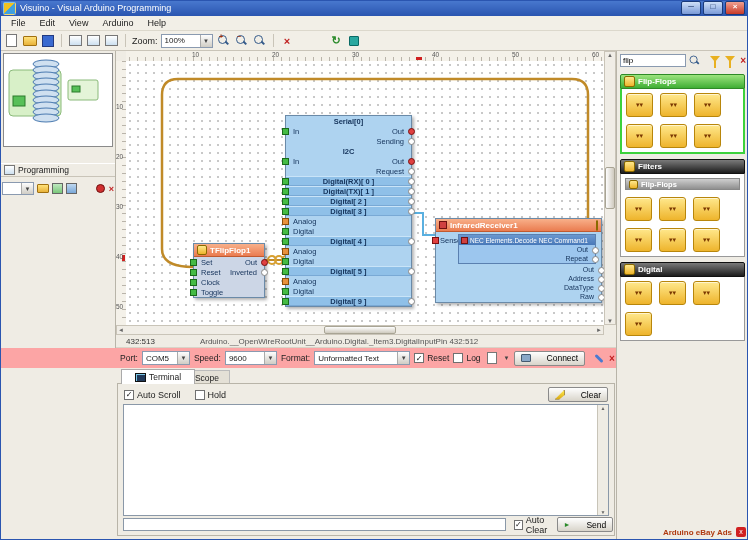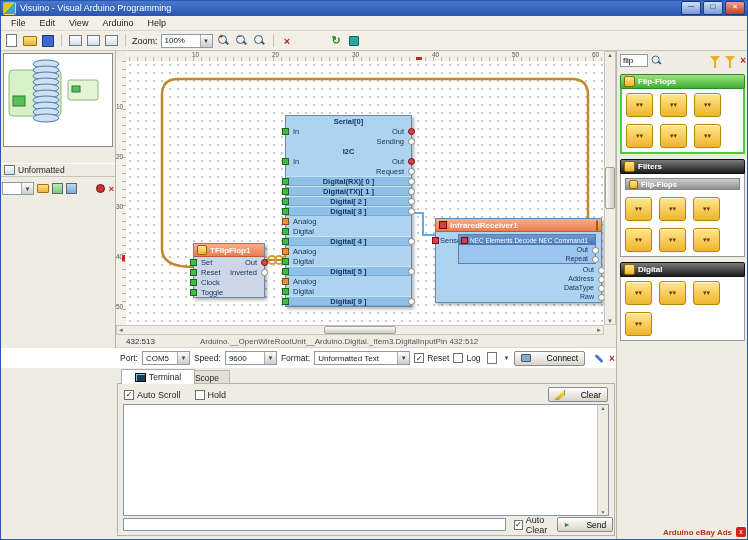--- a/index.html
+++ b/index.html
@@ -95,21 +95,21 @@
   #infra-sensor-pin{position:absolute;left:-4px;top:5px}
   #infra-sub{position:absolute;left:22px;top:2px;width:136px;border:1px solid #5a80b0;background:#9cc6ee}
   #infra-sub-title{height:10px;background:linear-gradient(#6a98d0,#4878b8);color:#fff;font-size:6.5px;display:flex;
                    align-items:center;gap:2px;padding:0 2px;white-space:nowrap;overflow:hidden}
   #infra-sub .crow{height:9px;font-size:7px}
   #infra-rows{position:absolute;left:0;right:0;top:33px}
   #infra-rows .crow{height:9px;font-size:7px}
   
   #statusbar{left:116px;top:335px;width:500px;height:13px;background:#efece4;border-bottom:1px solid #d8d4c8;
              display:flex;align-items:center;font-size:8px;color:#333;padding:0 10px;box-sizing:border-box;gap:45px;white-space:nowrap}
-  #commbar{left:0;top:348px;width:616px;height:20px;background:#ffffff;display:flex;align-items:center;
+  #commbar{left:0;top:348px;width:616px;height:20px;background:#fca5a5;display:flex;align-items:center;
            padding-left:120px;gap:4px;box-sizing:border-box;font-size:8.5px;white-space:nowrap}
   .cb{display:inline-flex;align-items:center;gap:3px}
   .cbbox{width:10px;height:10px;background:#fff;border:1px solid #707070;display:inline-flex;align-items:center;
          justify-content:center;font-size:8px;line-height:9px;color:#111;box-sizing:border-box}
   .btn{background:linear-gradient(#fefefe,#d8d4ca);border:1px solid #8a8a8a;border-radius:2px;font-size:8.5px;
        display:inline-flex;align-items:center;gap:16px;height:15px;padding:0 6px}
   .plug{width:8px;height:6px;background:#8aa8c8;border:1px solid #445a70;border-radius:1px}
   .wrench{width:10px;height:3px;background:#4a7ad0;border-radius:2px;transform:rotate(45deg)}
   
   .tab{position:absolute;display:flex;align-items:center;gap:3px;font-size:8.5px;justify-content:center;box-sizing:border-box}
@@ -123,21 +123,21 @@
          clip-path:polygon(0 100%,100% 0,100% 55%,45% 100%)}
   #terminal{position:absolute;left:5px;top:20px;width:486px;height:112px;background:#fff;border:1px solid #8a98a8;box-sizing:border-box}
   #term-scroll{position:absolute;right:0;top:0;bottom:0;width:10px;background:#efece4;border-left:1px solid #c8c4b8;
                display:flex;flex-direction:column;justify-content:space-between;align-items:center;font-size:5px;color:#666}
   #sendrow{position:absolute;left:5px;bottom:3px;right:4px;height:15px;display:flex;align-items:center;gap:8px}
   #send-input{flex:0 0 383px;height:13px;border:1px solid #8a98a8;background:#fff;font-size:8px;
               font-family:"DejaVu Sans Mono",monospace;box-sizing:border-box;padding:0 2px}
   
   #rightpanel{left:616px;top:51px;width:132px;height:489px;background:#efece4;border-left:1px solid #b8b4a8;box-sizing:border-box}
   #search-row{position:absolute;left:3px;top:2px;right:2px;height:15px;display:flex;align-items:center;gap:2px}
-  #search-input{width:28px;height:13px;border:1px solid #8a9ab0;font-size:8px;box-sizing:border-box;padding:0 2px;background:#fff}
+  #search-input{width:66px;height:13px;border:1px solid #8a9ab0;font-size:8px;box-sizing:border-box;padding:0 2px;background:#fff}
   .funnel{width:0;height:0;border-left:5px solid transparent;border-right:5px solid transparent;border-top:6px solid #e8b020;position:relative;margin-top:-3px}
   .funnel::after{content:"";position:absolute;left:-1px;top:-1px;width:2px;height:7px;background:#e8b020}
   .rp-section{margin:5px 3px 0 3px}
   .rp-header{height:13px;display:flex;align-items:center;gap:3px;padding:0 3px;color:#fff;font-size:8px;font-weight:bold;
              border:1px solid #555;border-radius:2px 2px 0 0}
   .rp-header.green{background:linear-gradient(#9ce47e,#3fae34);border-color:#2e8a26}
   .rp-header.dark{background:linear-gradient(#7a7a7a,#1c1c1c);border-color:#111}
   .rp-body{background:#fff;border:1px solid #999;border-top:none;padding:4px;display:flex;flex-wrap:wrap;gap:7px}
   .rp-section.selected .rp-body{border:2px solid #3cd23c;border-top:none}
   .rp-sub{flex:0 0 100%;height:12px;background:linear-gradient(#cfcfcf,#8f8f8f);color:#fff;font-size:7.5px;font-weight:bold;
@@ -235,21 +235,21 @@
           <ellipse cx="42" cy="40" rx="13" ry="4"></ellipse>
         <ellipse cx="42" cy="46" rx="13" ry="4"></ellipse>
           <ellipse cx="42" cy="52" rx="13" ry="4"></ellipse>
         <ellipse cx="42" cy="58" rx="13" ry="4"></ellipse>
           <ellipse cx="42" cy="64" rx="13" ry="4"></ellipse>
       </g>
     </svg>
   </div>
   <div id="props-header">
     <span class="icon-win" style="width:9px;height:8px"></span>
-    <span>Unformatted</span>
+    <span>Programming</span>
   </div>
   <div id="props-tools">
     <span class="combo" style="width:32px;height:13px">
         <i>▼</i>
       </span>
     <span class="icon-folder" style="width:10px;height:7px"></span>
     <span class="grid-ic"></span>
     <span class="grid-ic blue"></span>
     <span style="margin-left:auto;display:flex;gap:4px;align-items:center">
       <span class="pin-red"></span>

